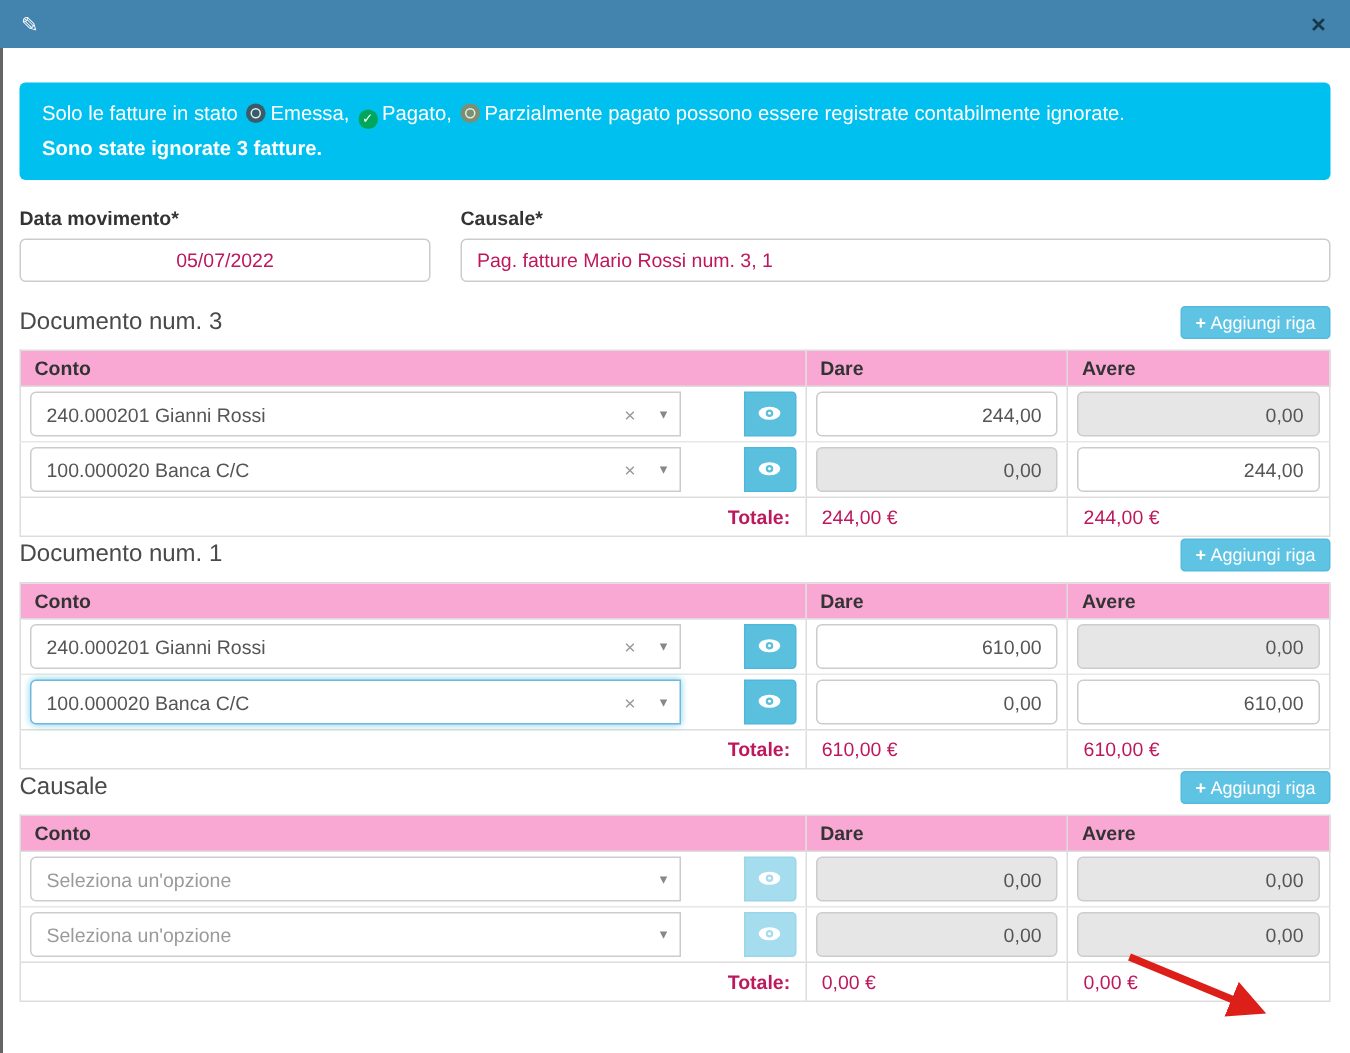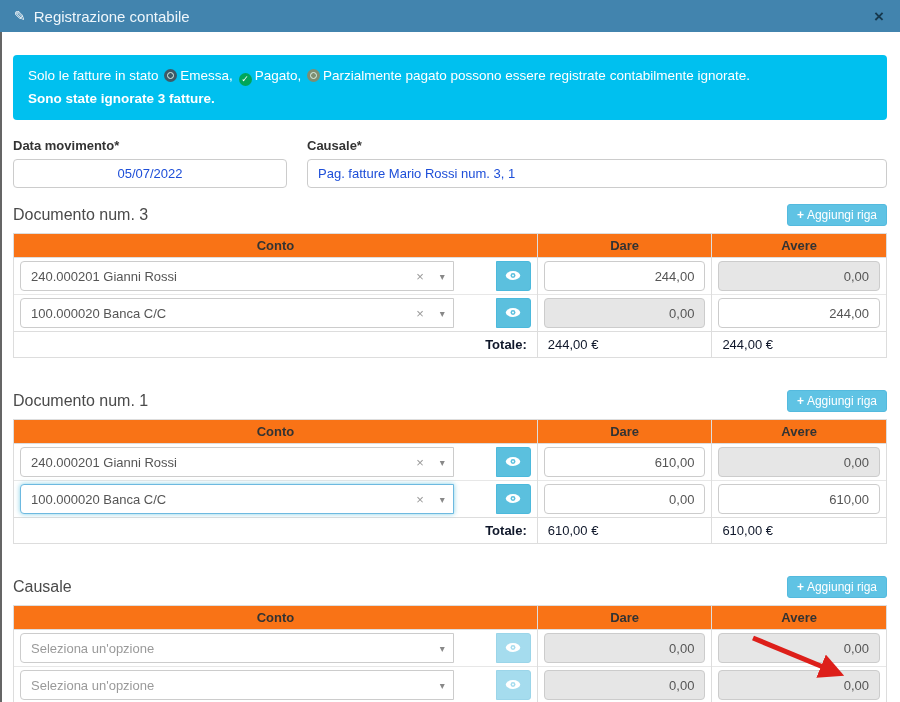--- a/index.html
+++ b/index.html
@@ -45,39 +45,39 @@
   .sicon-pagato { background: #00a65a; color: #fff; font-size: 9px; line-height: 13px; text-align: center; font-weight: bold; }
   .sicon-parziale { background: #7d8e72; }
 
   
   .form-row { display: flex; gap: 20px; margin-bottom: 16px; }
   .fgroup label { display: block; font-size: 13px; font-weight: bold; color: #333; margin-bottom: 6px; }
   .fgroup.date { width: 274px; }
   .fgroup.causale { flex: 1; }
   .txt-input {
     width: 100%; height: 29px; border: 1px solid #ccc; border-radius: 4px;
-    font-family: inherit; font-size: 13px; color: #1d4ed8; padding: 0 10px; background: #fff;
+    font-family: inherit; font-size: 13px; color: #be185d; padding: 0 10px; background: #fff;
     outline: none;
   }
   .txt-input.centered { text-align: center; }
 
   
-  .section { margin-bottom: 32px; }
+  .section { margin-bottom: 1px; }
   .section-head { display: flex; align-items: center; justify-content: space-between; margin-bottom: 7px; }
   .section-title { font-size: 16px; color: #4a4a4a; font-weight: normal; }
   .btn-add-row {
     background: #5fc3e4; color: #fff; border: 1px solid #54bade; border-radius: 3px;
     font-family: inherit; font-size: 12px; padding: 3px 9px; cursor: pointer;
   }
   .btn-add-row .plus { font-weight: bold; margin-right: 3px; }
 
   table.acc { width: 100%; border-collapse: collapse; border: 1px solid #ddd; }
   table.acc th {
-    font-size: 13px; color: #333; text-align: center; padding: 4px 9px;
-    border: 1px solid #ddd; font-weight: bold; background: #f97316;
+    font-size: 13px; color: #333; text-align: left; padding: 4px 9px;
+    border: 1px solid #ddd; font-weight: bold; background: #f9a8d4;
   }
   table.acc td { border-left: 1px solid #ddd; border-right: 1px solid #ddd; padding: 3px 6px; background: #fff; }
   table.acc tr.data-row td { border-top: 1px solid #e7e7e7; }
   col.c-conto { width: 60%; } col.c-dare { width: 20%; } col.c-avere { width: 20%; }
 
   .sel-wrap { display: flex; align-items: stretch; gap: 43px; }
   .sel {
     flex: 1; height: 30px; border: 1px solid #ccc; border-radius: 4px 0 0 4px;
     display: flex; align-items: center; background: #fff; padding: 0 8px 0 10px;
     font-size: 13px; color: #555; cursor: pointer; position: relative;
@@ -93,35 +93,34 @@
   }
   .eye-btn.dim { background: #a5dcee; border-color: #9bd5e9; cursor: default; }
 
   .num {
     width: 100%; height: 30px; border: 1px solid #ccc; border-radius: 4px;
     font-family: inherit; font-size: 13px; color: #555; text-align: right;
     padding: 0 10px; background: #fff; outline: none;
   }
   .num:disabled { background: #e6e6e6; color: #555; }
 
-  tr.totale-row td { border-top: 1px solid #ddd; padding: 5px 10px; font-size: 13px; color: #0f172a; }
+  tr.totale-row td { border-top: 1px solid #ddd; padding: 5px 10px; font-size: 13px; color: #be185d; }
   .totale-label { text-align: right; font-weight: bold; }
   .totale-val { text-align: left; }
 
   
   .red-arrow { position: absolute; left: 733px; top: 624px; z-index: 20; pointer-events: none; }
 </style>
 </head>
 <body>
 
 <div class="backdrop-edge"></div>
 
 <div class="modal-header">
   <span class="pencil">✎</span>
-  <span>Registrazione contabile</span>
   <span class="close-x">×</span>
 </div>
 
 <div class="content">
 
   <div class="alert">
     <div class="line1">
       <span>Solo le fatture in stato</span>
       <span class="status-badge"><span class="sicon sicon-emessa ring"></span><span>Emessa,</span></span>
       <span class="status-badge"><span class="sicon sicon-pagato">✓</span><span>Pagato,</span></span>

